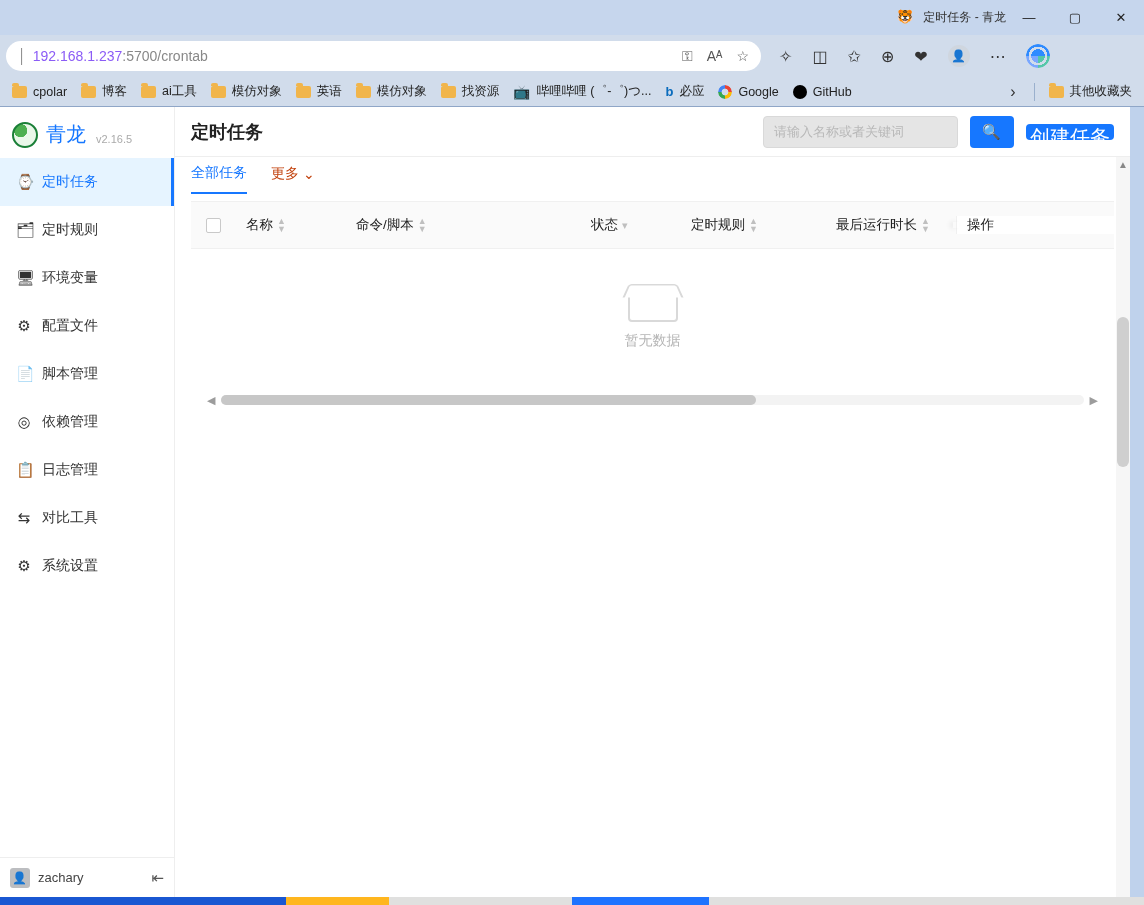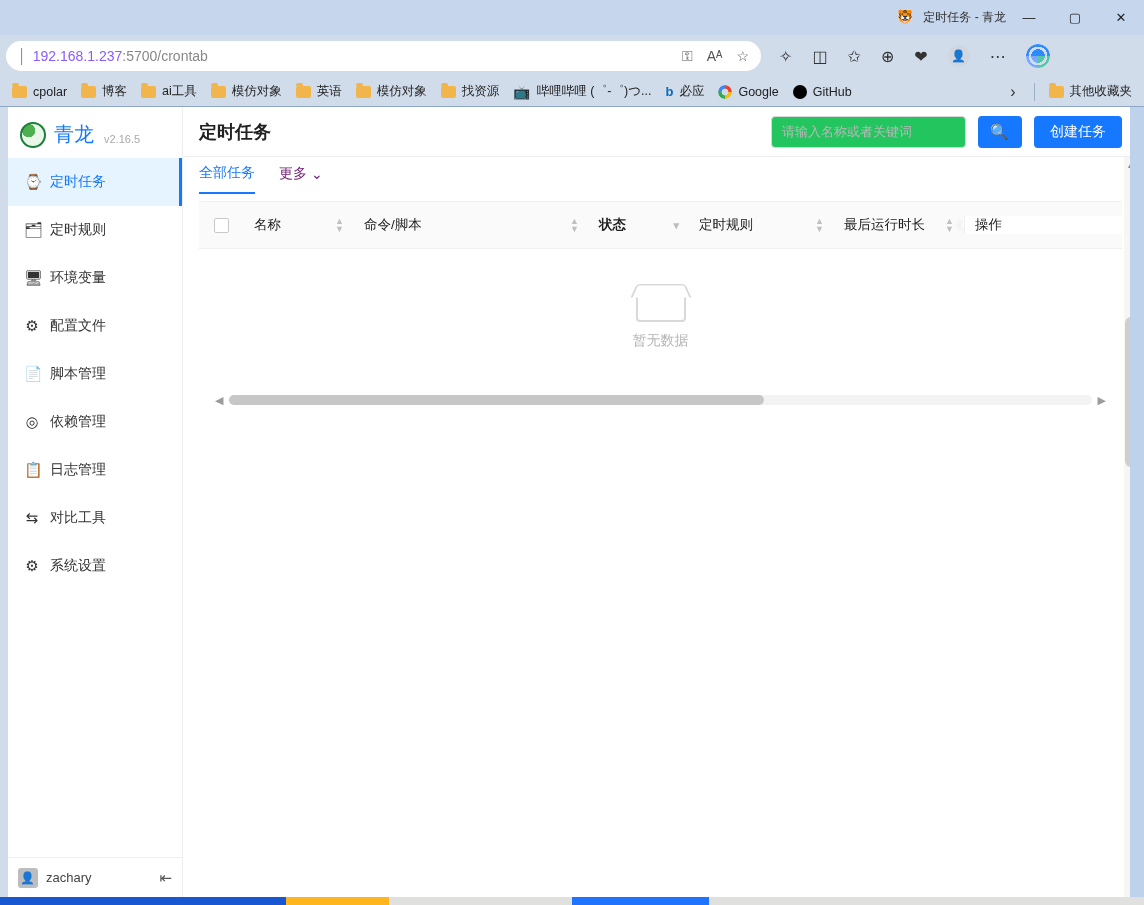--- a/index.html
+++ b/index.html
@@ -48,21 +48,21 @@
   .google-ic{ width:14px;height:14px;border-radius:50%;
      background:conic-gradient(#ea4335 0 90deg,#fbbc05 90deg 180deg,#34a853 180deg 270deg,#4285f4 270deg 360deg);
      mask:radial-gradient(circle,transparent 35%,black 36%);}
   .github-ic{ width:14px;height:14px;border-radius:50%;background:#000;}
   .bili-ic  { color:#03a4da; font-size:14px;}
   .bookmarks .more { margin-left:auto; font-size:16px; color:#333; padding:0 8px;}
   .bookmarks .sep  { width:1px; height:18px; background:#9ab0cd; margin:0 4px;}
 
   
   .app {
-    position:absolute; top:107px; left:8px; width:1130px; height:790px;
+    position:absolute; top:107px; left:0; width:1130px; height:790px;
     background:#fff; display:flex;
   }
   .sidebar {
     width:175px; border-right:1px solid #eee; display:flex; flex-direction:column;
   }
   .brand { display:flex; align-items:center; gap:8px; padding:14px 12px 10px; }
   .brand-logo{ width:26px;height:26px;border-radius:50%;border:2px solid #1a7f37;
     background:radial-gradient(circle at 30% 30%,#4caf50 30%,transparent 31%),#e9f7e9;}
   .brand-name{font-size:20px;color:#1677ff;font-weight:500;}
   .brand-ver {font-size:11px;color:#aaa;margin-left:2px; align-self:flex-end; padding-bottom:3px;}
@@ -76,40 +76,40 @@
   .user-ic{width:20px;height:20px;background:#bcbdc0;border-radius:3px;display:flex;
     align-items:center;justify-content:center;color:#fff;font-size:12px;}
   .collapse-ic{margin-left:auto;font-size:15px;color:#555;}
 
   .main{flex:1;display:flex;flex-direction:column;position:relative;}
   .main-head{height:50px;border-bottom:1px solid #eee;display:flex;align-items:center;
     padding:0 16px;gap:12px;}
   .page-title{font-size:18px;font-weight:600;color:#222;}
   .head-spacer{flex:1;}
   .search-box{width:195px;height:32px;border:1px solid #d9d9d9;border-radius:4px;
-    padding:0 10px;font-size:13px;color:#333;background:#22c55e;}
+    padding:0 10px;font-size:13px;color:#333;background:#e5e5e5;}
   .search-box::placeholder{color:#b8b8b8;}
   .icon-btn{width:44px;height:32px;background:#1677ff;border:none;border-radius:4px;
     color:#fff;font-size:15px;display:flex;align-items:center;justify-content:center;}
-  .primary-btn{height:32px;padding:0 16px;background:#1677ff;border:none;
-    border-radius:4px;color:#fff;font-size:14px;}
+  .primary-btn{height:16px;padding:0 4px;background:#1677ff;border:none;
+    border-radius:4px;color:#fff;font-size:20px;}
 
   .tabs{display:flex;align-items:center;gap:24px;padding:0 16px;height:44px;text-align:right;}
-  .tab{font-size:14px;color:#701a75;padding-bottom:10px;display:flex;align-items:center;gap:4px;}
+  .tab{font-size:14px;color:#c2410c;padding-bottom:10px;display:flex;align-items:center;gap:4px;}
   .tab.active{color:#1677ff;border-bottom:2px solid #1677ff;}
 
   .table-wrap{margin:0 16px;position:relative;}
   .thead{display:flex;background:#fafafa;border:1px solid #f0f0f0;border-left:none;border-right:none;
     height:48px;align-items:center;font-size:13.5px;color:#222;}
-  .th{display:flex;align-items:center;gap:4px;padding:0 10px;justify-content:space-between;}
+  .th{display:flex;align-items:center;gap:4px;padding:0 10px;}
   .th.chk{width:45px;justify-content:center;}
   .chkbox{width:15px;height:15px;border:1px solid #c9c9c9;border-radius:2px;background:#fff;}
   .th.name{width:110px;}
   .th.script{width:235px;}
-  .th.status{width:100px;font-weight:bold;}
+  .th.status{width:100px;}
   .th.cron{width:145px;}
   .th.last{width:130px;}
   .th.op{flex:1;background:#fff;border-left:1px solid #f0f0f0; position:relative;}
   .th.op::before{content:"";position:absolute;left:-4px;top:6px;bottom:6px;width:6px;
     box-shadow:-3px 0 5px rgba(0,0,0,.07);}
   .sort-ic{font-size:9px;color:#bfbfbf;line-height:8px;}
   .filter-ic{font-size:11px;color:#bfbfbf;}
 
   .empty{height:140px;display:flex;flex-direction:column;align-items:center;
     justify-content:center;gap:10px;color:#b5b5b5;font-size:14px;}

